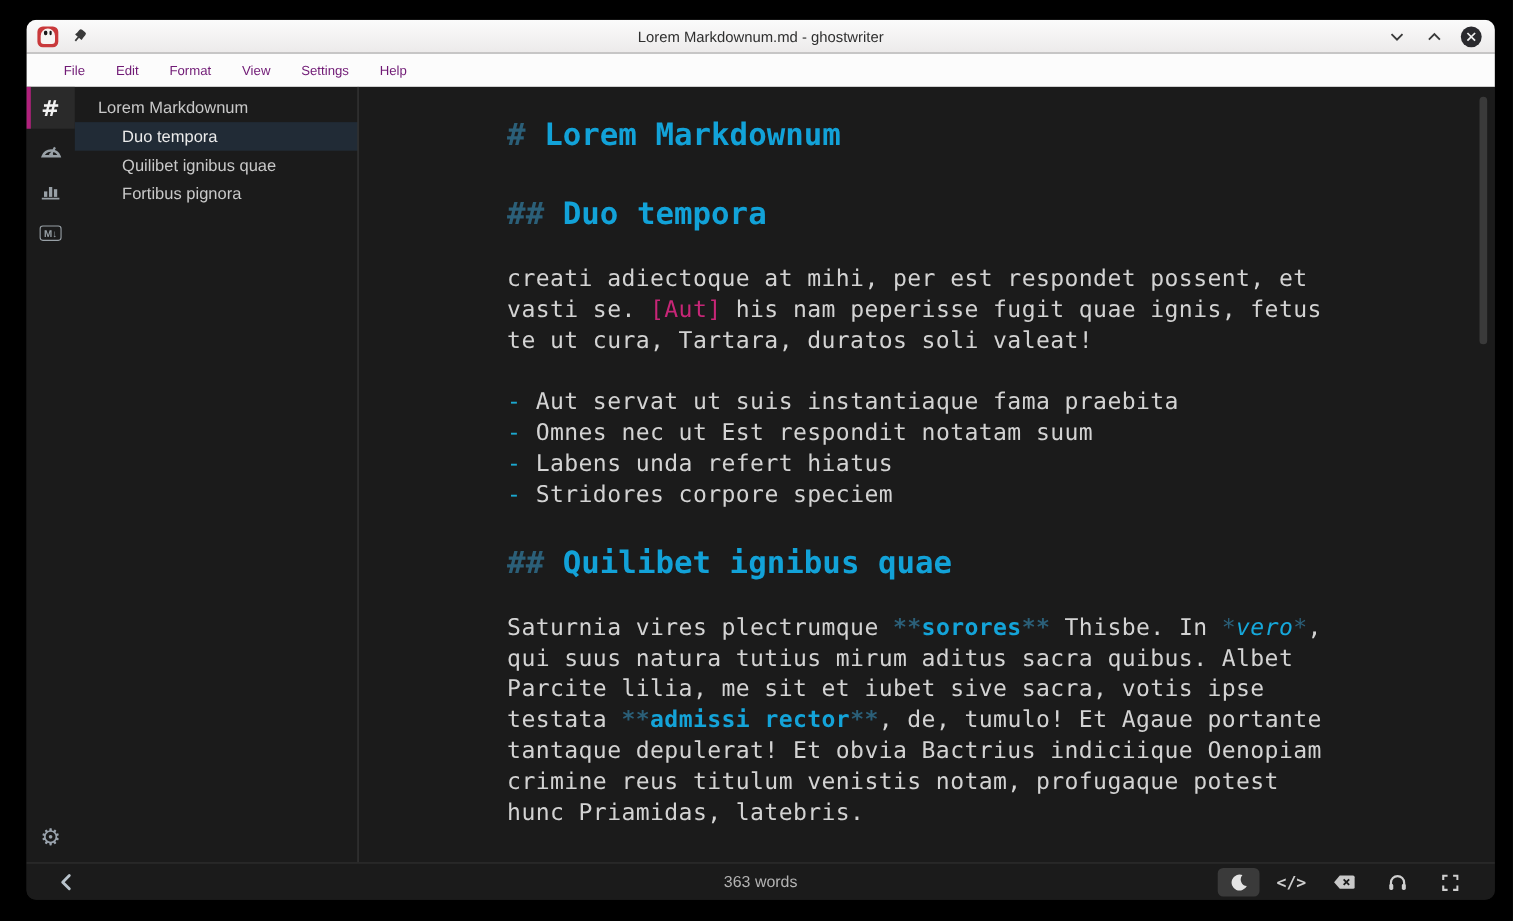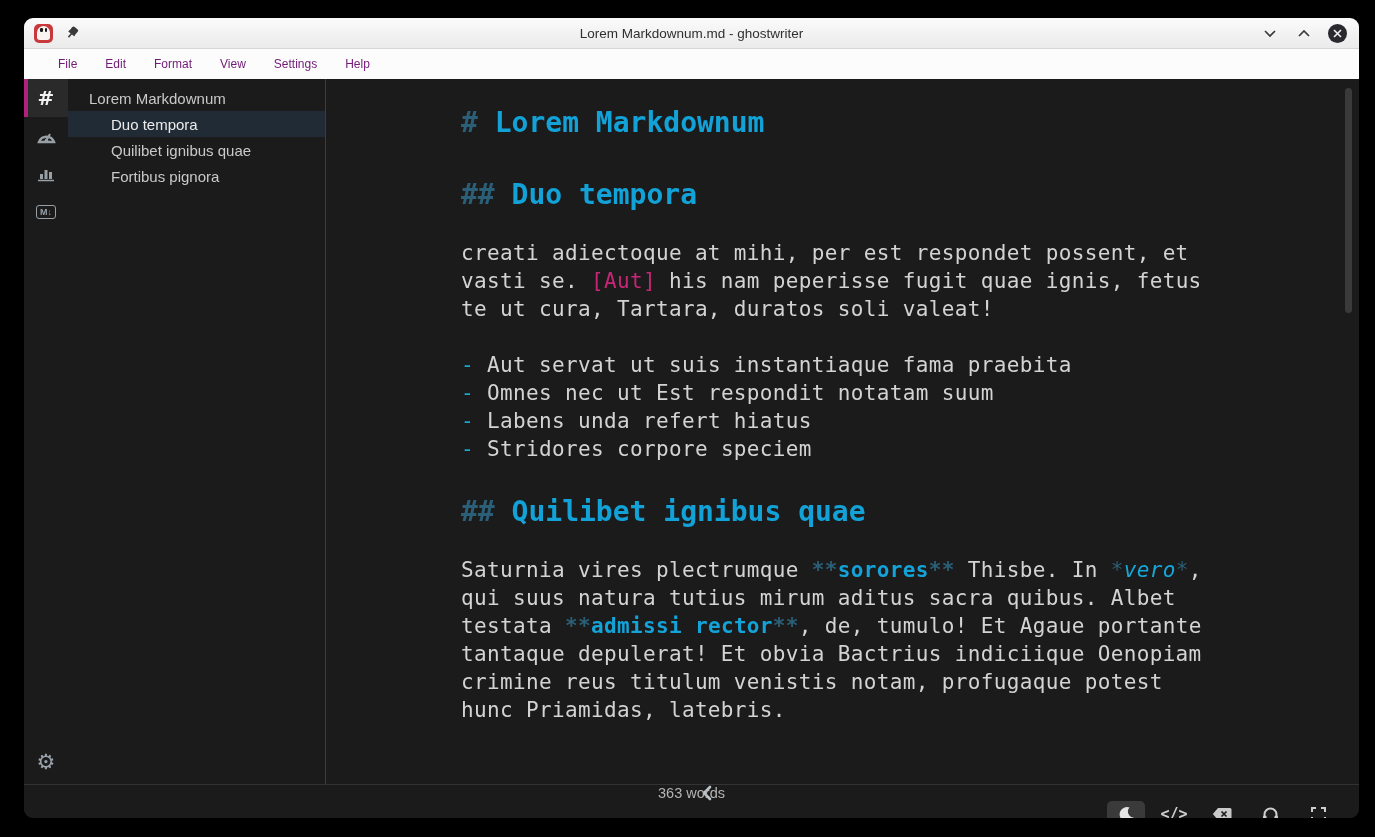--- a/index.html
+++ b/index.html
@@ -52,21 +52,21 @@
   .tline{white-space:pre;}
   .seg-n{color:#d3d3d3;}
   .seg-link{color:#c72677;}
   .seg-m{color:#2b5f78;font-weight:bold;}
   .seg-b{color:#14a3d8;font-weight:bold;}
   .seg-i{color:#16a7da;font-style:italic;}
   .seg-mi{color:#2b5f78;font-style:italic;}
   .seg-dash{color:#1ba8cf;}
   .scroll-thumb{position:absolute;right:7px;top:9px;width:7px;height:225px;border-radius:4px;background:#3a3a3a;}
   
-  .statusbar{height:34px;border-top:1px solid #333;background:#1b1b1b;display:flex;align-items:center;position:relative;flex-direction:column;}
+  .statusbar{height:34px;border-top:1px solid #333;background:#1b1b1b;display:flex;align-items:center;position:relative;}
   .sb-left{padding-left:30px;display:flex;align-items:center;}
   .sb-center{position:absolute;left:0;right:0;text-align:center;font-size:14.5px;color:#b4b4b4;pointer-events:none;}
   .sb-right{margin-left:auto;display:flex;align-items:center;gap:10px;padding-right:22px;}
   .sb-btn{width:38px;height:26px;display:flex;align-items:center;justify-content:center;border-radius:5px;color:#cfcfcf;}
   .sb-btn.active{background:#3a3a3a;}
   .code-glyph{font-family:"DejaVu Sans Mono",monospace;font-size:15px;font-weight:bold;color:#cfcfcf;}
   svg{display:block;}
 </style>
 </head>
 <body>
@@ -173,20 +173,21 @@
           <div class="blk-list">
             <div class="tline"><span class="seg-dash">- </span><span class="seg-n">Aut servat ut suis instantiaque fama praebita</span></div>
             <div class="tline"><span class="seg-dash">- </span><span class="seg-n">Omnes nec ut Est respondit notatam suum</span></div>
             <div class="tline"><span class="seg-dash">- </span><span class="seg-n">Labens unda refert hiatus</span></div>
             <div class="tline"><span class="seg-dash">- </span><span class="seg-n">Stridores corpore speciem</span></div>
           </div>
           <div class="blk-h h2"><span class="h-marker">## </span><span class="h-text">Quilibet ignibus quae</span></div>
           <div class="blk-para">
             <div class="tline"><span class="seg-n">Saturnia vires plectrumque </span><span class="seg-m">**</span><span class="seg-b">sorores</span><span class="seg-m">**</span><span class="seg-n"> Thisbe. In </span><span class="seg-mi">*</span><span class="seg-i">vero</span><span class="seg-mi">*</span><span class="seg-n">,</span></div>
             <div class="tline"><span class="seg-n">qui suus natura tutius mirum aditus sacra quibus. Albet</span></div>
+            <div class="tline"><span class="seg-n">Parcite lilia, me sit et iubet sive sacra, votis ipse</span></div>
             <div class="tline"><span class="seg-n">testata </span><span class="seg-m">**</span><span class="seg-b">admissi rector</span><span class="seg-m">**</span><span class="seg-n">, de, tumulo! Et Agaue portante</span></div>
             <div class="tline"><span class="seg-n">tantaque depulerat! Et obvia Bactrius indiciique Oenopiam</span></div>
             <div class="tline"><span class="seg-n">crimine reus titulum venistis notam, profugaque potest</span></div>
             <div class="tline"><span class="seg-n">hunc Priamidas, latebris.</span></div>
           </div>
         </div>
       <div class="scroll-thumb"></div>
     </div>
 
   </div>

